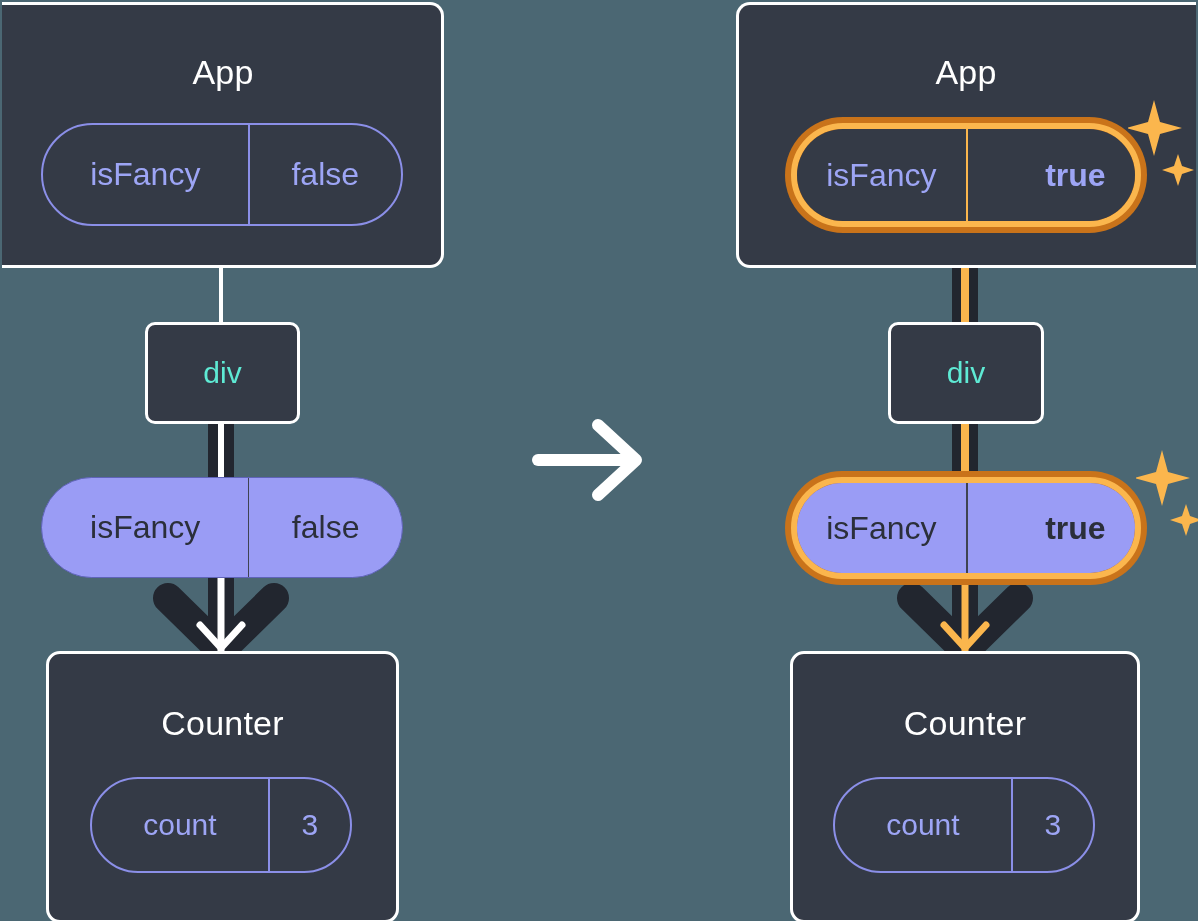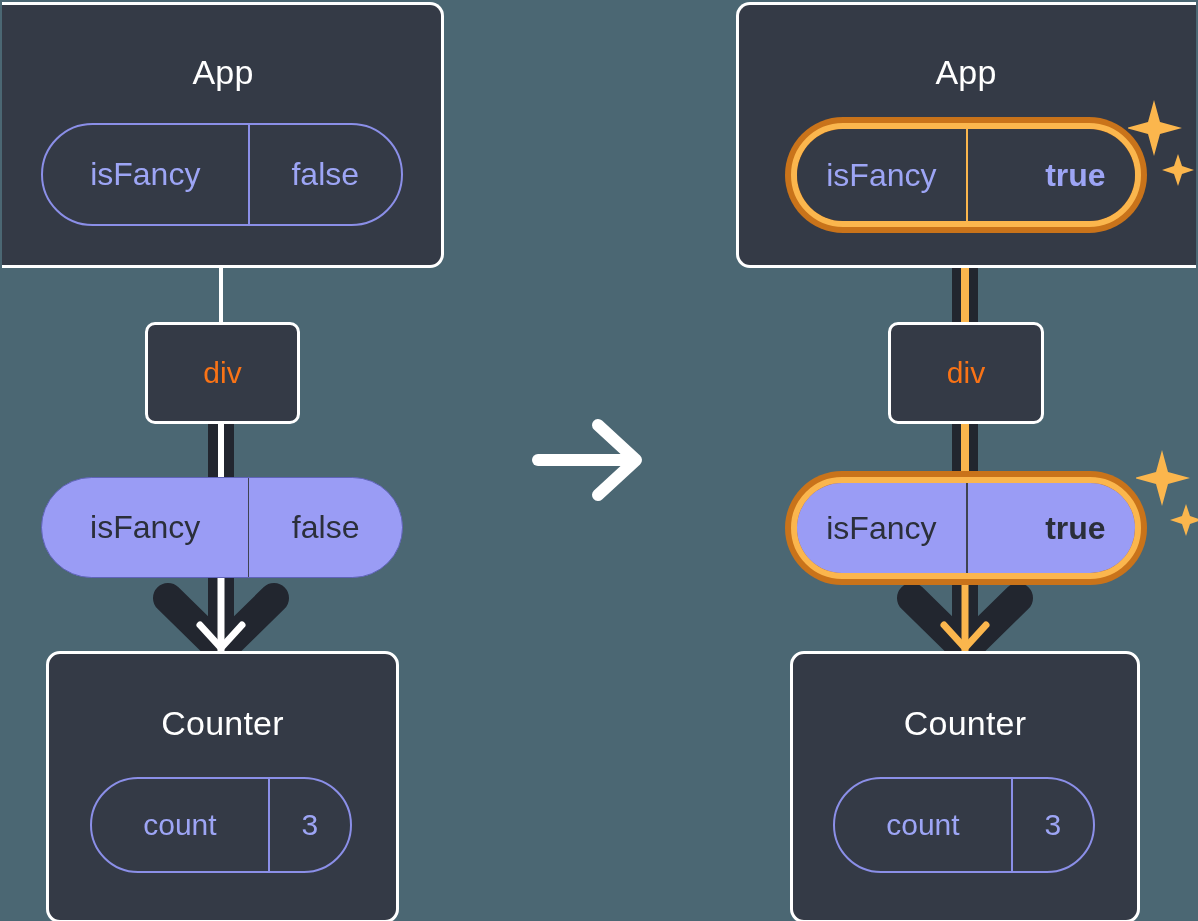--- a/index.html
+++ b/index.html
@@ -45,21 +45,21 @@
   }
   .divbox {
     position: absolute;
     background: #343a46;
     border: 3px solid #ffffff;
     border-radius: 10px;
     box-sizing: border-box;
     display: flex;
     align-items: center;
     justify-content: center;
-    color: #f97316;
+    color: #5eead4;
     font-size: 30px;
   }
   
   .pill {
     position: absolute;
     box-sizing: border-box;
     display: flex;
     align-items: stretch;
     border-radius: 999px;
     overflow: hidden;

